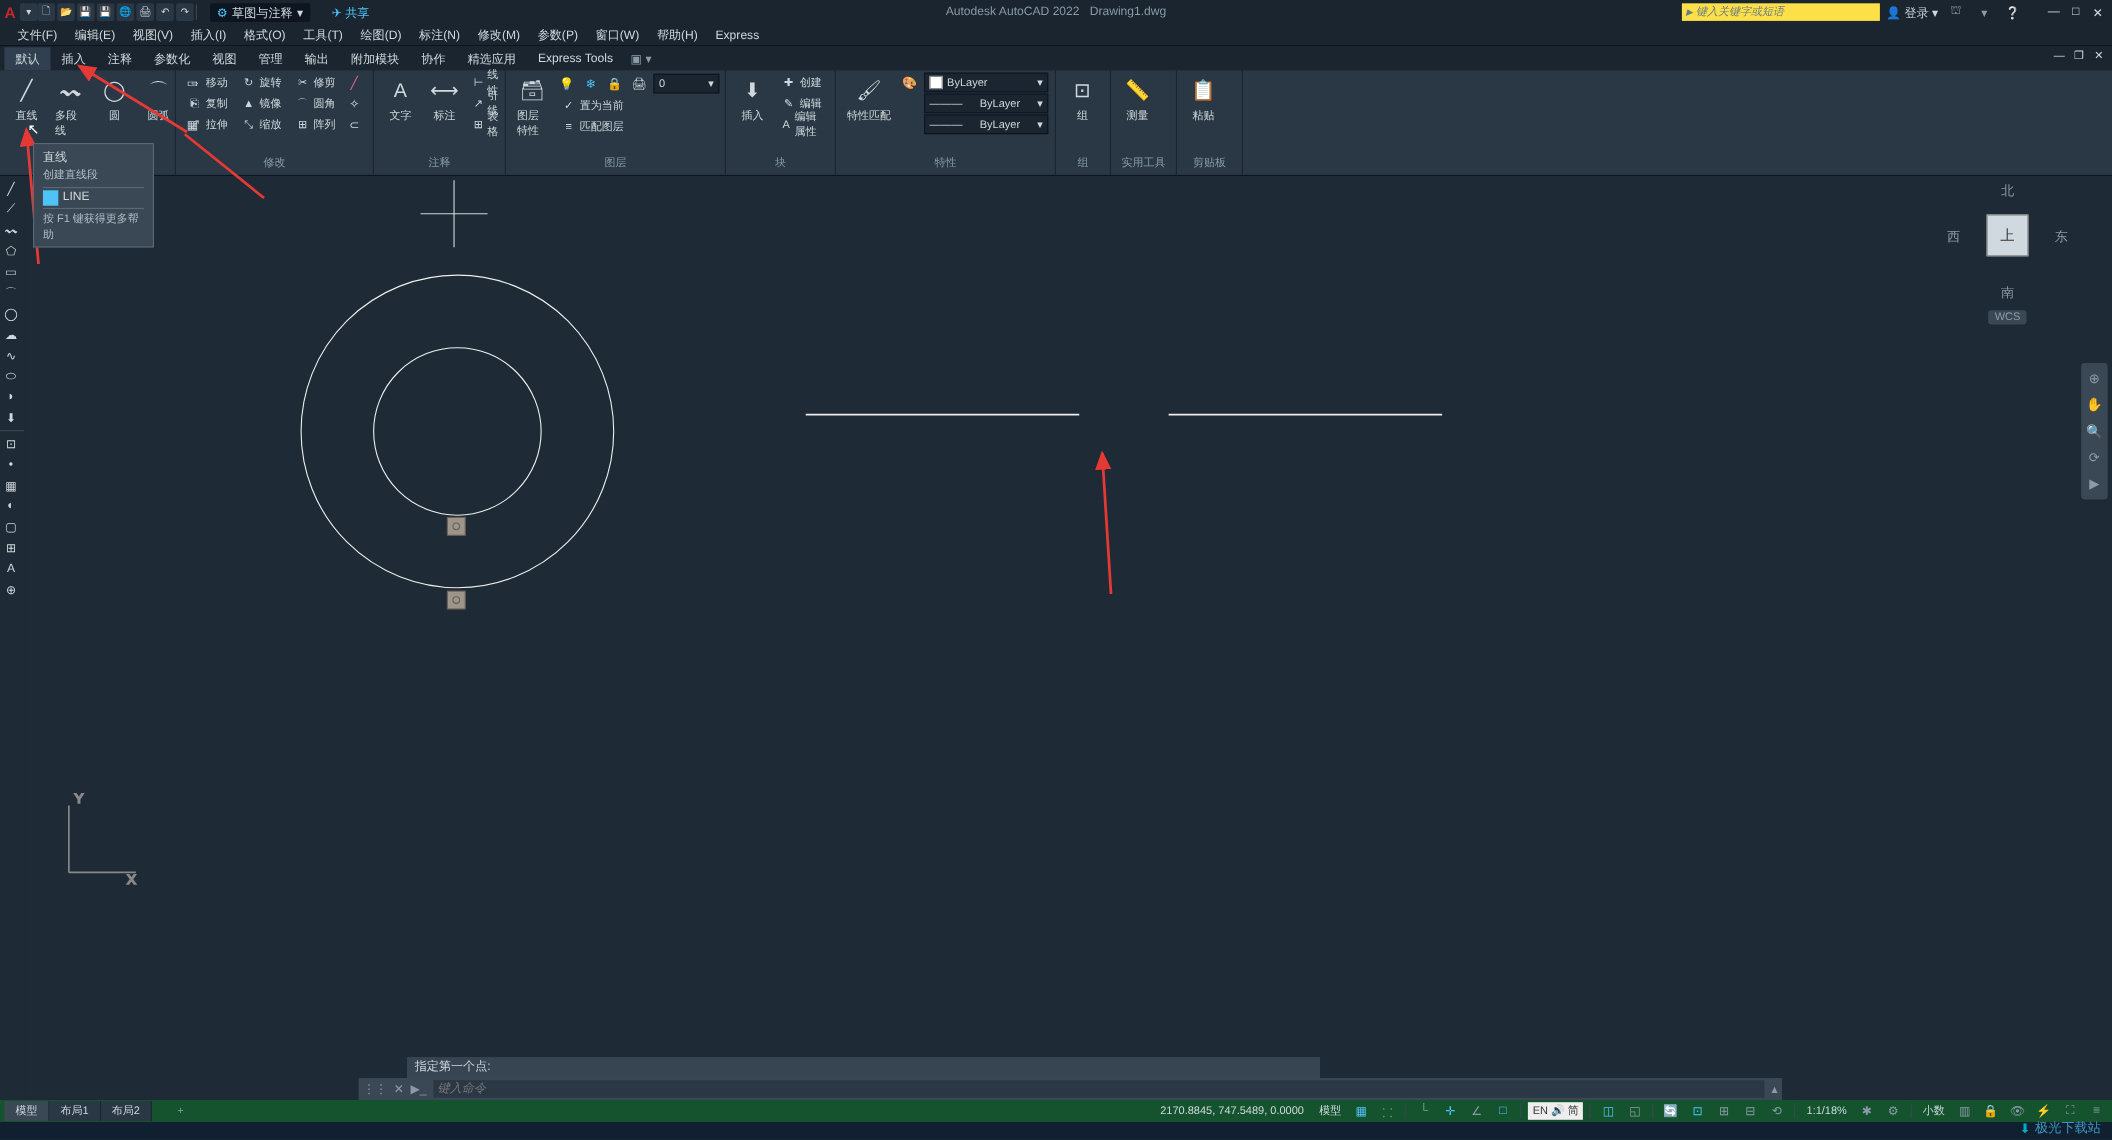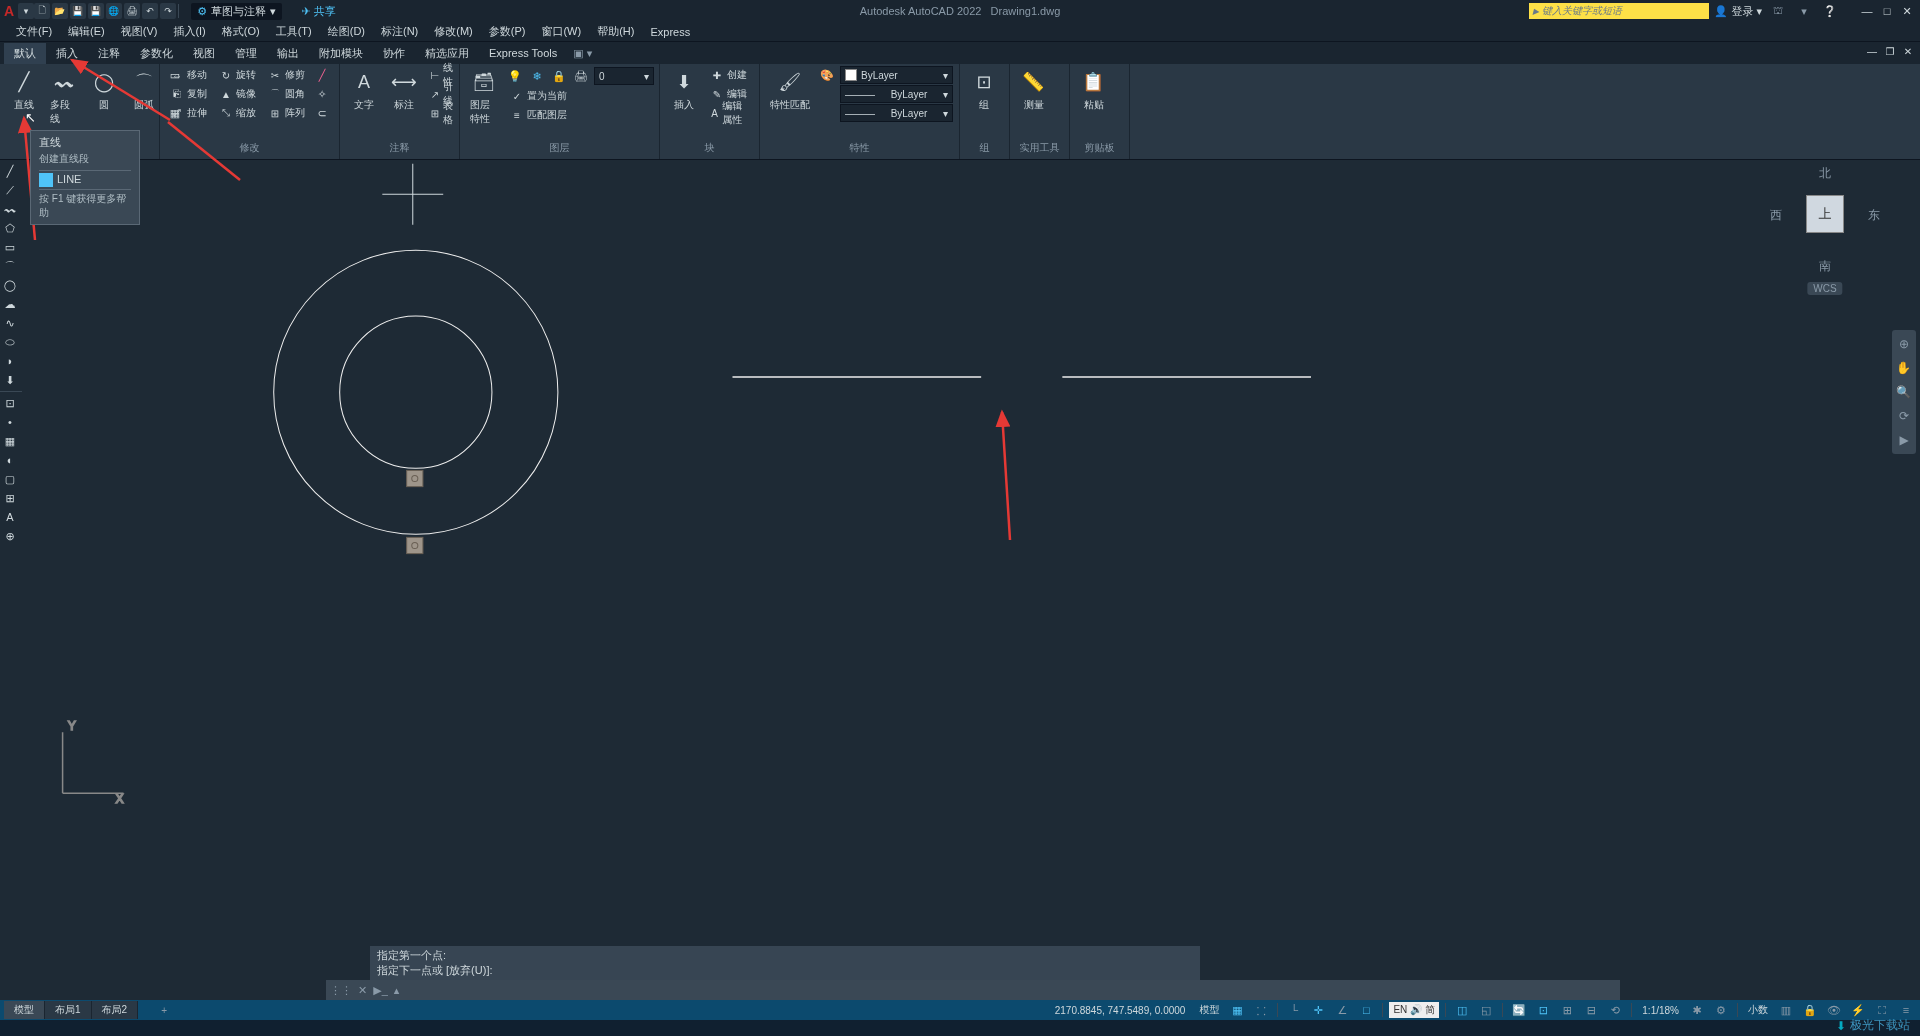--- a/index.html
+++ b/index.html
@@ -87,21 +87,21 @@
 
 .cmdhist { position: absolute; left: 370px; bottom: 56px; width: 830px; background: rgba(60,74,88,0.85); padding: 2px 7px; font-size: 11px; color: #cfd8dc; line-height: 15px; }
 .cmdline { position: absolute; left: 326px; bottom: 36px; right: 300px; height: 20px; background: #3a4855; display: flex; align-items: center; padding: 0 4px; gap: 6px; }
 .cmdline .handle { color: #8a9aa8; }
 .cmdline .x { color: #8a9aa8; cursor: pointer; }
 .cmdline .prompt { color: #8a9aa8; }
 .cmdline input { flex: 1; background: #2a3845; border: none; color: #cfd8dc; padding: 2px 4px; font-size: 11px; font-style: italic; }
 .cmdline .up { color: #8a9aa8; cursor: pointer;}
 
 
-.statusbar { position: absolute; left: 0; right: 0; bottom: 16px; height: 20px; background: #0c4a6e; display: flex; align-items: center; padding: 0 4px; font-size: 10px; gap: 15px; }
+.statusbar { position: absolute; left: 0; right: 0; bottom: 16px; height: 20px; background: #14532d; display: flex; align-items: center; padding: 0 4px; font-size: 10px; gap: 15px; }
 .layout-tabs { display: flex; gap: 0; }
 .layout-tab { padding: 2px 10px; background: #2a3845; border-right: 1px solid #1a2530; cursor: pointer; }
 .layout-tab.active { background: #3a4855; }
 .layout-add { padding: 2px 8px; cursor: pointer; color: #8a9aa8;}
 .status-right { margin-left: auto; display: flex; align-items: center; gap: 4px; }
 .coords { color: #cfd8dc; padding: 0 6px; }
 .st-btn { width: 20px; height: 18px; display: flex; align-items: center; justify-content: center; cursor: pointer; color: #8a9aa8; font-size: 11px;}
 .st-btn.on { color: #4fc3f7; }
 .st-sep { width: 1px; height: 14px; background: #3a4855; margin: 0 2px;}
 .st-txt { padding: 0 4px; color: #cfd8dc; }
@@ -506,27 +506,27 @@
 <div class="navbar">
   <div class="nav-btn">⊕</div>
   <div class="nav-btn">✋</div>
   <div class="nav-btn">🔍</div>
   <div class="nav-btn">⟳</div>
   <div class="nav-btn">▶</div>
 </div>
 
 <div class="cmdhist" id="cmdhist">
     <div>指定第一个点:</div>
-    <div>指定下一点或 [放弃(U)]:</div>
   </div>
 
 <div class="cmdline">
   <span class="handle">⋮⋮</span>
   <span class="x">✕</span>
   <span class="prompt">▶_</span>
+  <input placeholder="键入命令" style="">
   <span class="up">▴</span>
 </div>
 
 <div class="statusbar">
   <div class="layout-tabs" id="layouttabs">
       <div class="layout-tab active">模型</div>
       <div class="layout-tab">布局1</div>
       <div class="layout-tab">布局2</div>
     </div>
   <div class="layout-add">+</div>

